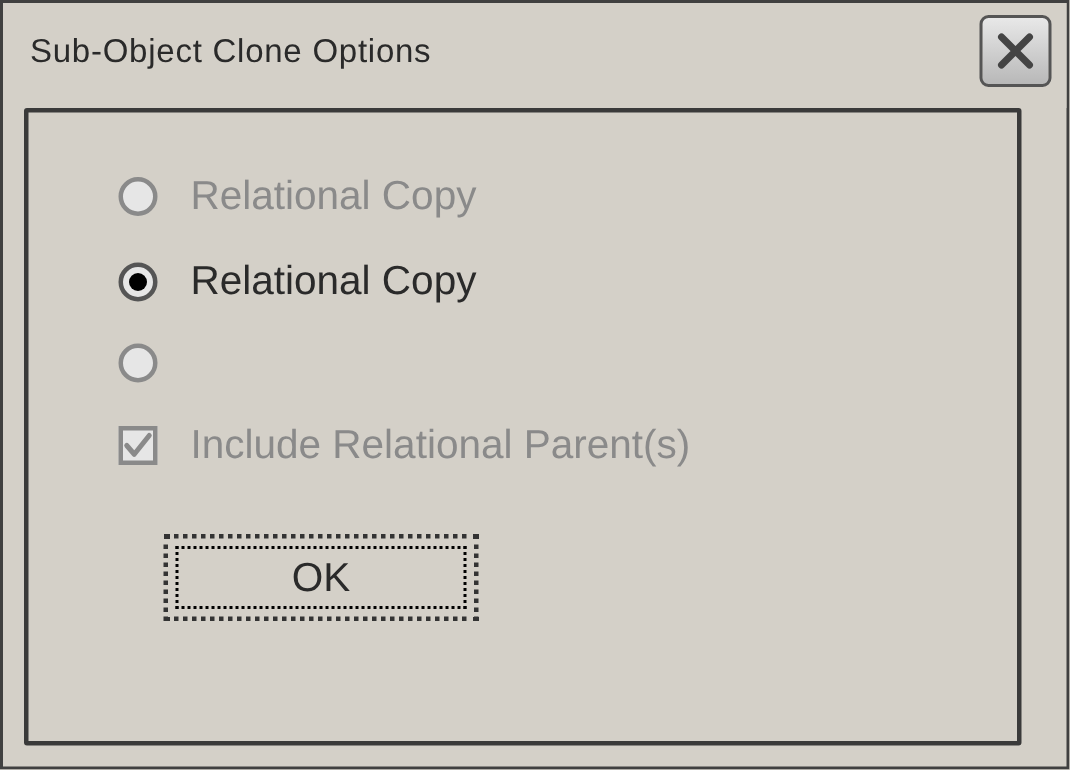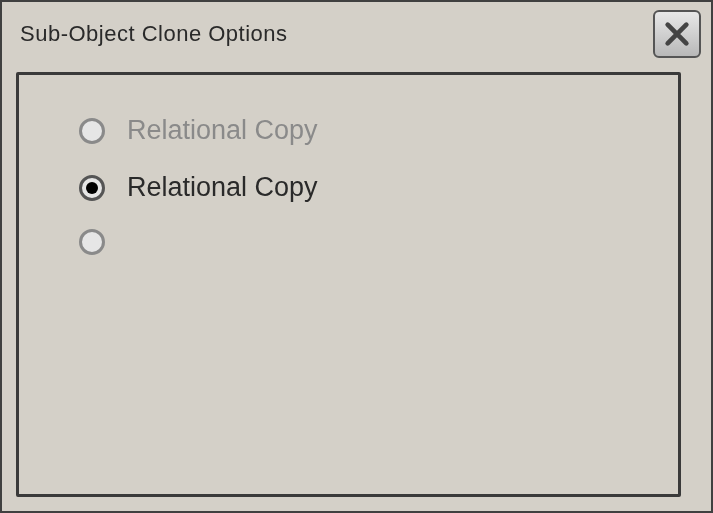--- a/index.html
+++ b/index.html
@@ -160,19 +160,30 @@
 
       <div class="option-row">
         <span class="radio selected"></span>
         <span class="option-label">Relational Copy</span>
       </div>
 
       <div class="option-row">
         <span class="radio disabled"></span>
       </div>
 
+      <div class="option-row">
+        <span class="checkbox">
+          <svg viewBox="0 0 24 24">
+            <path d="M3 12 L9 19 L21 4" stroke="#8a8a8a" stroke-width="4" fill="none" stroke-linecap="round" stroke-linejoin="round"></path>
+          </svg>
+        </span>
+        <span class="option-label disabled">Include Relational Parent(s)</span>
+      </div>
 
     </div>
 
     <div class="button-row">
+      <div class="btn default">
+        <span>OK</span>
+      </div>
     </div>
   </div>
 </div>
 
 </body></html>

